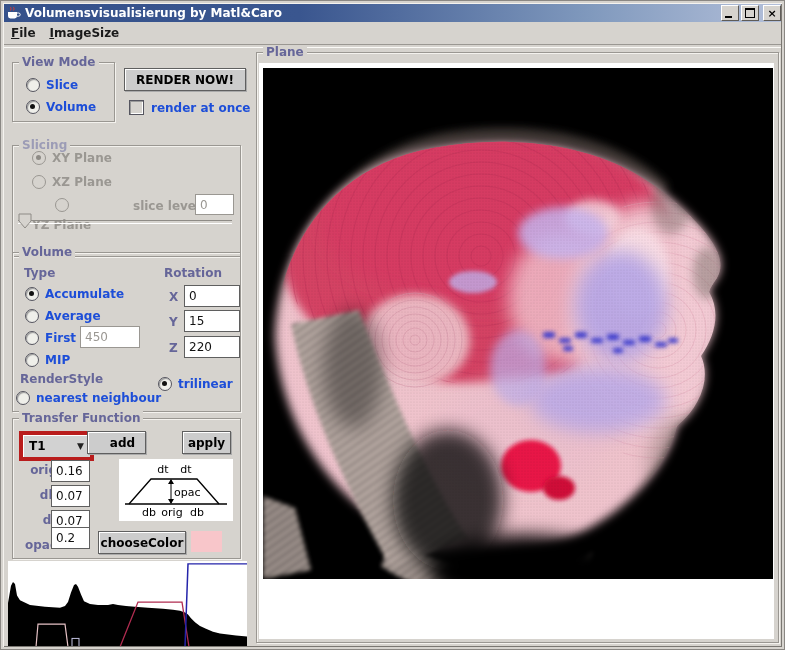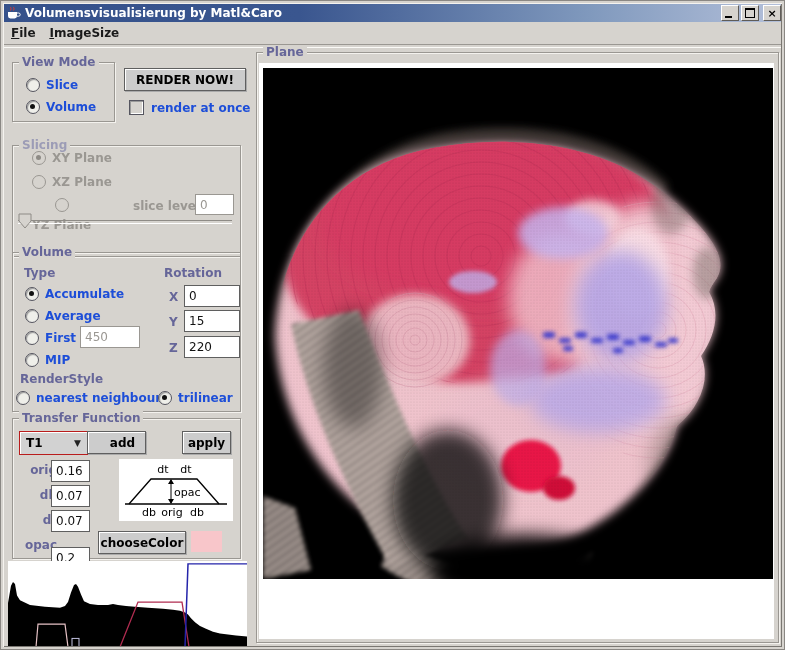--- a/index.html
+++ b/index.html
@@ -64,21 +64,21 @@
       box-shadow:inset 1px 1px 0 #fff, 1px 1px 0 #aaa;
       font-size:12px;font-weight:bold;color:#000;display:flex;align-items:center;
       justify-content:center;cursor:default;font-family:"DejaVu Sans",sans-serif;}
 
   
   .tf{position:absolute;background:#fff;border:1px solid #5f5f5f;font-size:12px;
       color:#111;padding:0 0 0 4px;font-family:"DejaVu Sans",sans-serif;outline:none;}
   .tf.dis{color:#9a9792;border-color:#9a9792;}
 
   
-  .combo{position:absolute;background:#d2d2d2;border:1px solid #b91c1c;
+  .combo{position:absolute;background:#d2d2d2;border:4px solid #b91c1c;
       box-shadow:inset 1px 1px 0 #fff;display:flex;align-items:center;
       font-size:12px;font-weight:bold;padding:0 6px;justify-content:space-between;}
   .combo .arrow{font-size:9px;color:#222;}
 
   
   .slider{position:absolute;height:16px;}
   .slider .track{position:absolute;left:0;right:0;top:7px;height:2px;
       border-top:1px solid #8e8b86;border-bottom:1px solid #fff;}
   .slider svg{position:absolute;left:0;top:0;}
 
@@ -196,21 +196,21 @@
 <input class="tf" style="left: 184px; top: 285px; width: 50px; height: 20px;" value="0">
 <span class="plbl" style="left:169px;top:315px;">Y</span>
 <input class="tf" style="left: 184px; top: 310px; width: 50px; height: 20px;" value="15">
 <span class="plbl" style="left:169px;top:341px;">Z</span>
 <input class="tf" style="left: 184px; top: 336px; width: 50px; height: 20px;" value="220">
 <span class="plbl" style="left:20px;top:372px;">RenderStyle</span>
 <div class="radio" style="left:16px;top:390px;">
   <span class="rb"></span>
   <span class="lbl">nearest neighbour</span>
 </div>
-<div class="radio sel" style="left:158px;top:390px;">
+<div class="radio sel" style="left:158px;top:376px;">
   <span class="rb"></span>
   <span class="lbl">trilinear</span>
 </div>
 
 <div class="grp" style="left:12px;top:418px;width:227px;height:139px;">
   <span class="grp-title">Transfer Function</span>
 
   <div class="combo" style="left:6px;top:12px;width:55px;height:22px;">
     <span>T1</span>
     <span class="arrow">▼</span>
@@ -219,21 +219,21 @@
   <div class="mbtn" style="left:124px;top:12px;width:41px;height:21px;margin-top:43px;">del</div>
   <div class="mbtn" style="left:169px;top:12px;width:47px;height:21px;">apply</div>
 
   <span class="plbl" style="left:0;top:44px;width:44px;text-align:right;">orig</span>
   <input class="tf" style="left: 38px; top: 41px; width: 33px; height: 20px;" value="0.16">
   <span class="plbl" style="left:0;top:69px;width:44px;text-align:right;">db</span>
   <input class="tf" style="left: 38px; top: 66px; width: 33px; height: 20px;" value="0.07">
   <span class="plbl" style="left:0;top:94px;width:44px;text-align:right;">dt</span>
   <input class="tf" style="left: 38px; top: 91px; width: 33px; height: 20px;" value="0.07">
   <span class="plbl" style="left:0;top:119px;width:44px;text-align:right;">opac</span>
-  <input class="tf" style="left: 38px; top: 128px; width: 33px; height: 20px;" value="0.2">
+  <input class="tf" style="left: 38px; top: 108px; width: 33px; height: 20px;" value="0.2">
 
   <svg class="diag" viewBox="0 0 114 62">
     <rect width="114" height="62" fill="#fff"></rect>
     <line x1="6" y1="45" x2="108" y2="45" stroke="#000" stroke-width="1.3"></line>
     <path d="M10,45 L32,20 L78,20 L100,45" fill="none" stroke="#000" stroke-width="1.3"></path>
     <line x1="52" y1="21" x2="52" y2="44" stroke="#000" stroke-width="1"></line>
     <path d="M52,20 l-3,5 h6 Z" fill="#000"></path>
     <path d="M52,45 l-3,-5 h6 Z" fill="#000"></path>
     <text x="44" y="14" text-anchor="middle">dt</text>
     <text x="67" y="14" text-anchor="middle">dt</text>

